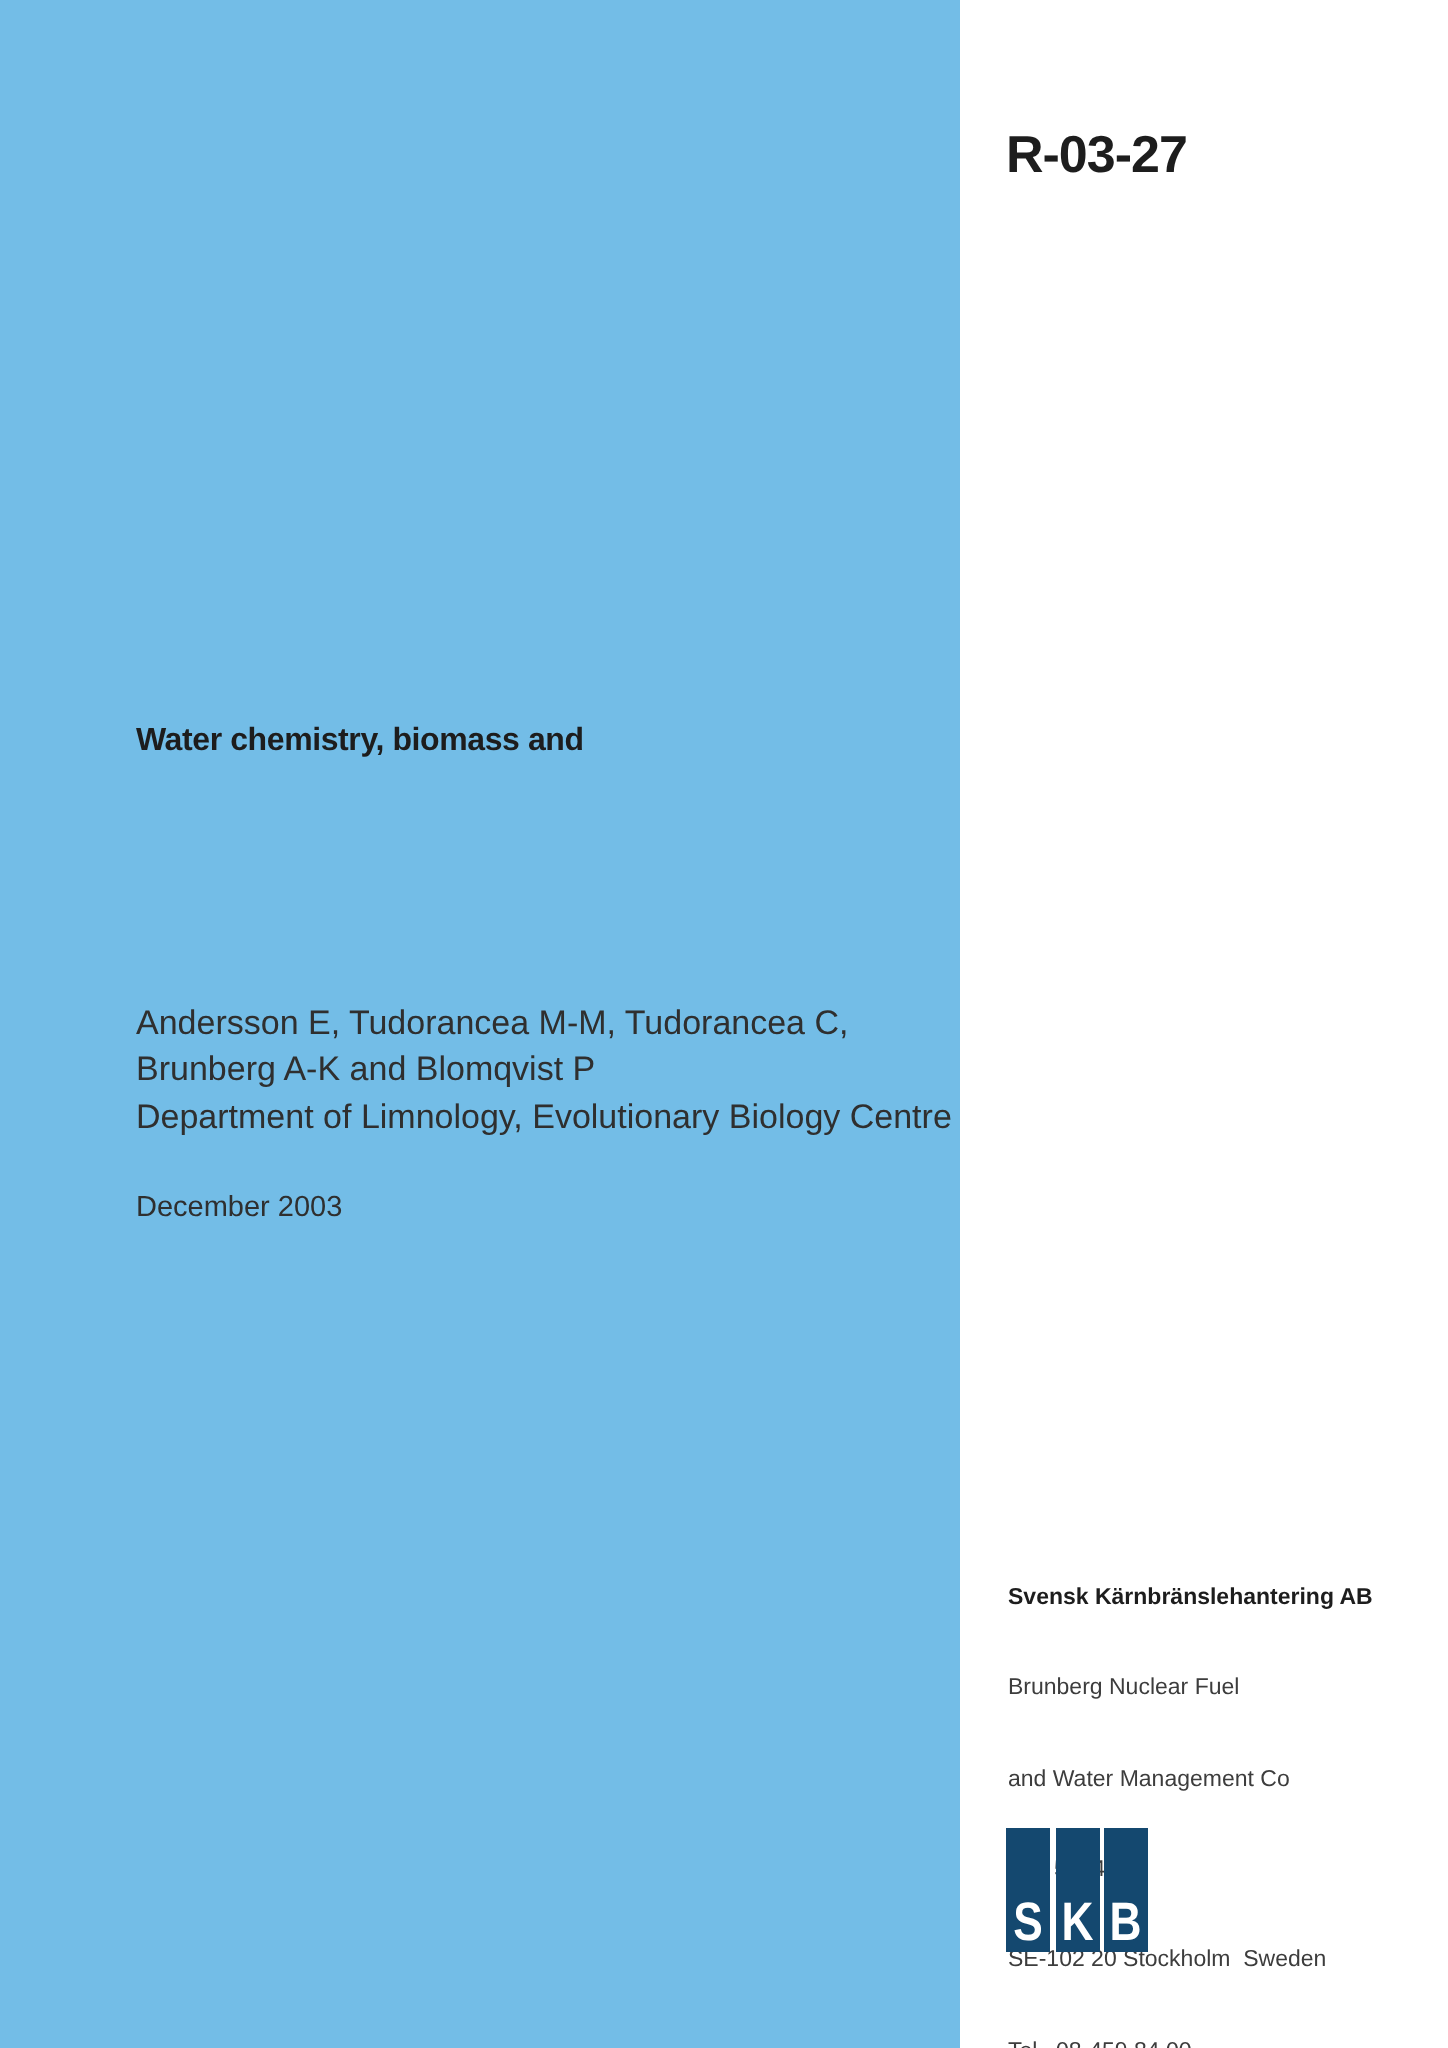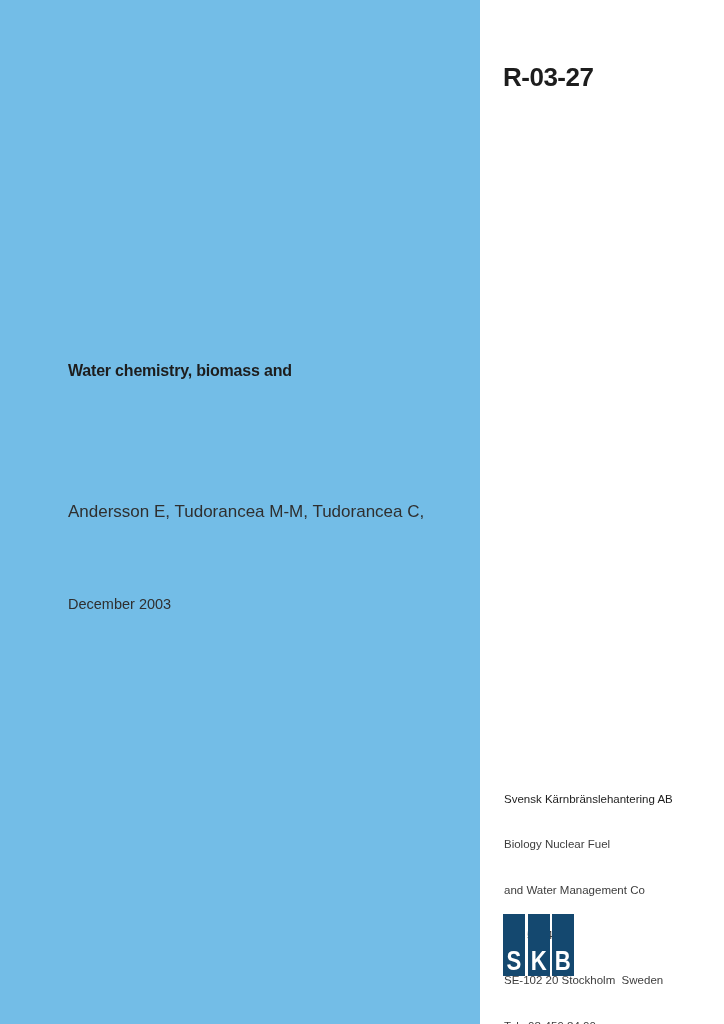--- a/index.html
+++ b/index.html
@@ -63,21 +63,21 @@
   .publisher-block {
     position: absolute;
     left: 504px;
     top: 762px;
     font-size: 11.5px;
     line-height: 15.1px;
     color: var(--address-text, #3d3d3d);
     white-space: pre;
   }
   .publisher-name {
-    font-weight: normal;
+    font-weight: bold;
     color: var(--heading-text, #1d1d1d);
   }
   .phone-row {
     display: grid;
     grid-template-columns: 24px auto;
     column-gap: 0;
   }
   .logo {
     position: absolute;
     left: 503px;
@@ -110,27 +110,29 @@
   <div class="blue-panel"></div>
 
   <div class="report-number">R-03-27</div>
 
   <div class="title-block">
     <div>Water chemistry, biomass and</div>
   </div>
 
   <div class="authors-block">
     <div>Andersson E, Tudorancea M-M, Tudorancea C,</div>
+    <div>Brunberg A-K and Blomqvist P</div>
+    <div>Department of Limnology, Evolutionary Biology Centre</div>
   </div>
 
   <div class="date-line">December 2003</div>
 
   <div class="publisher-block">
     <div class="publisher-name">Svensk Kärnbränslehantering AB</div>
-    <div>Biology Nuclear Fuel</div>
+    <div>Brunberg Nuclear Fuel</div>
     <div>and Water Management Co</div>
     <div>Box 5864</div>
     <div>SE-102 20 Stockholm  Sweden</div>
     <div class="phone-row">
       <span>Tel</span>
       <span>08-459 84 00</span>
     </div>
     
     
     

